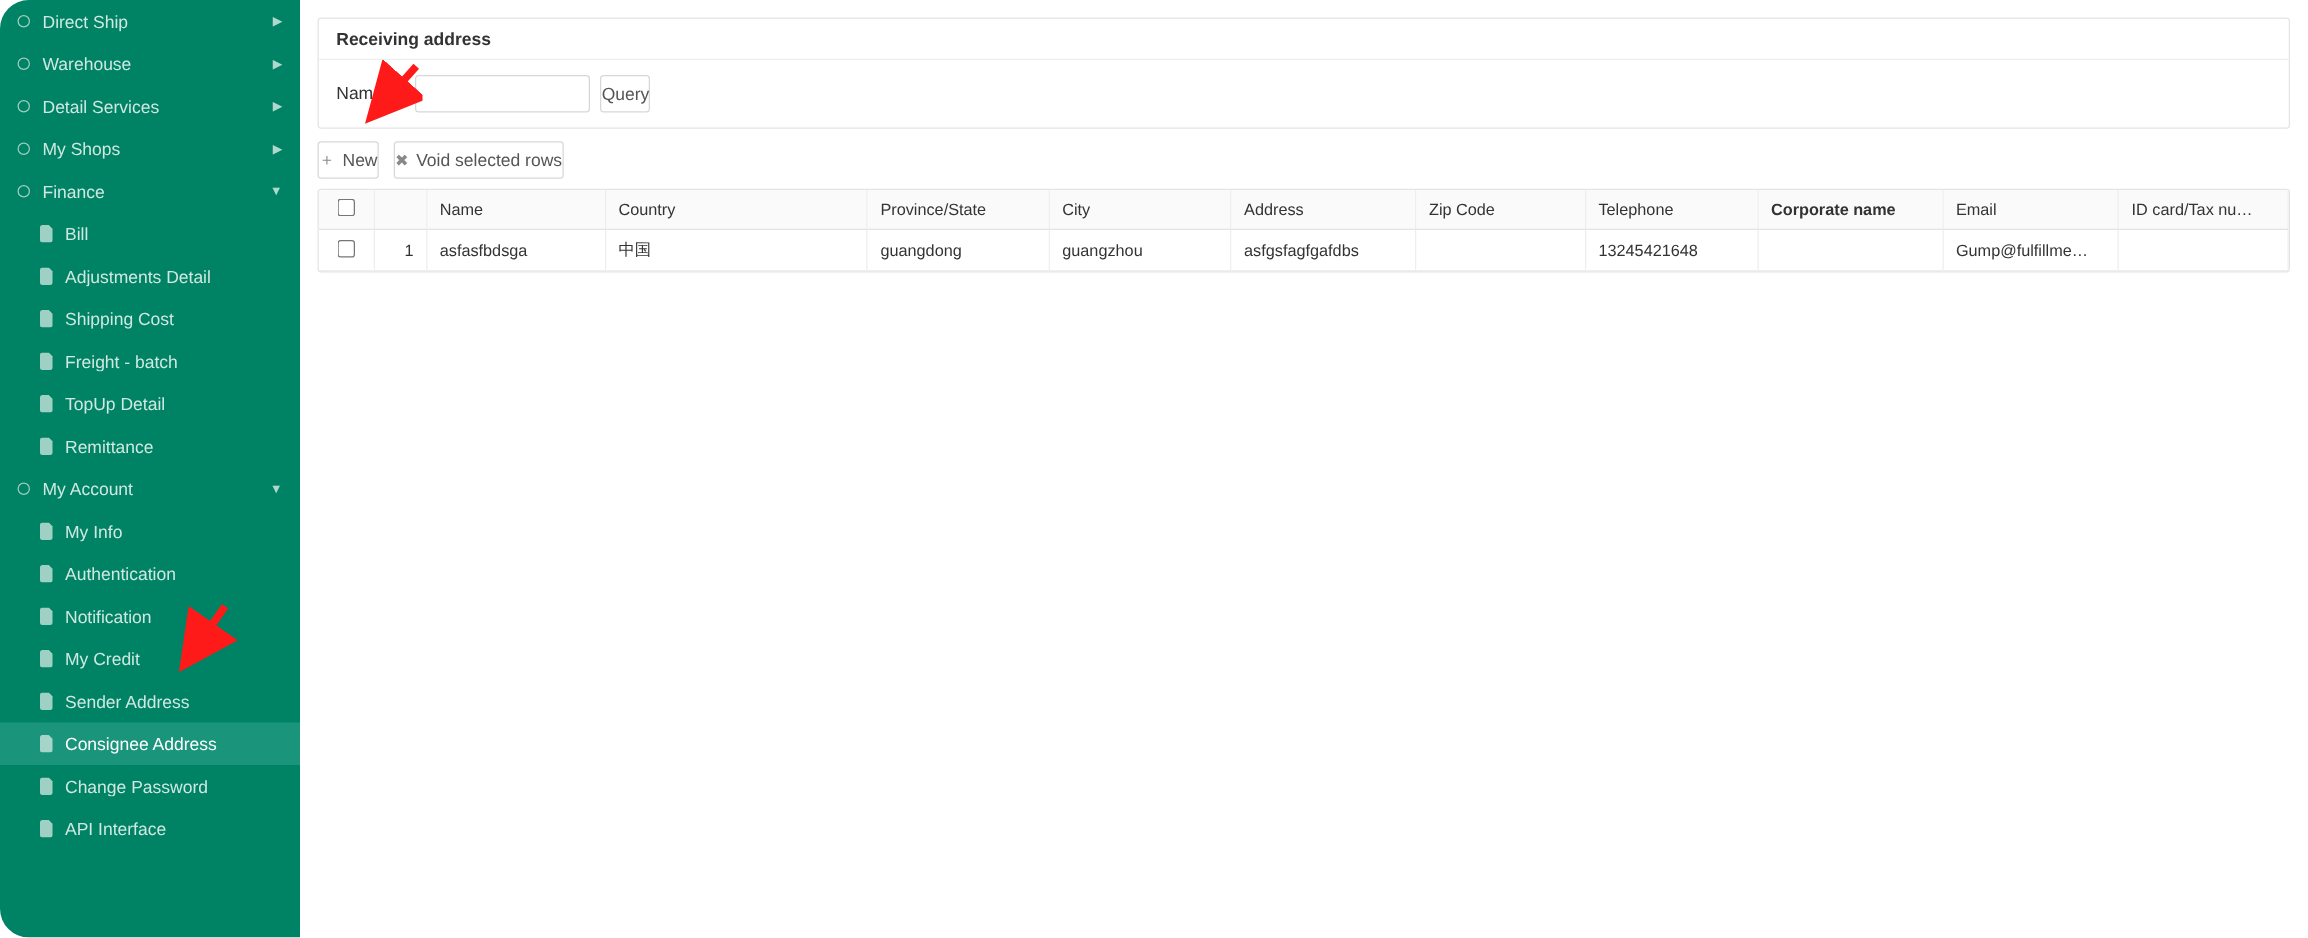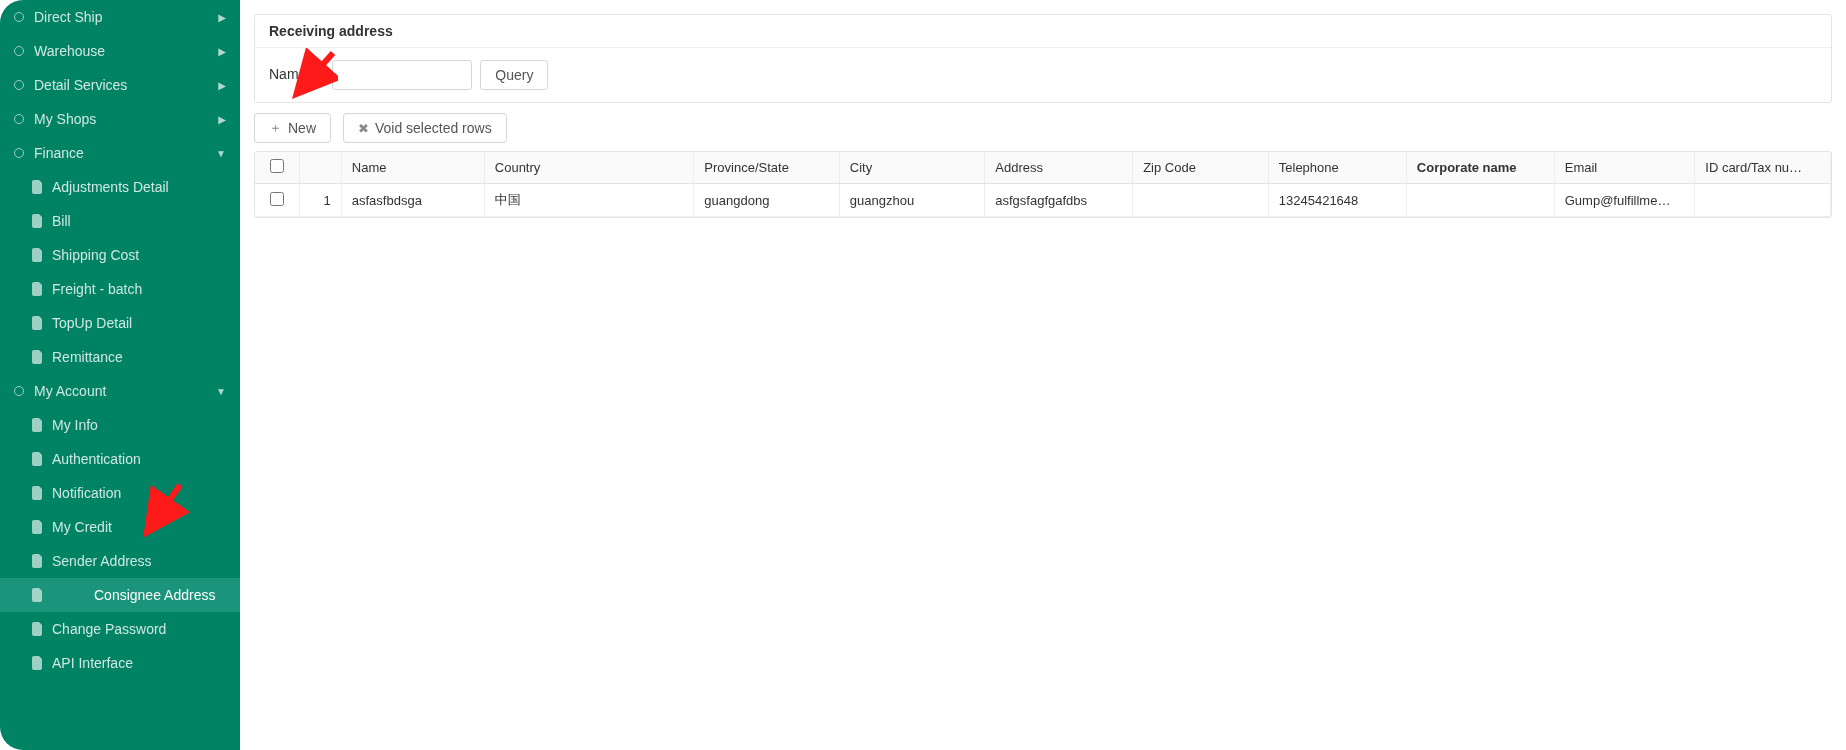--- a/index.html
+++ b/index.html
@@ -2,38 +2,38 @@
 <html><head>
 <meta charset="utf-8">
 <style>
   * { box-sizing: border-box; margin: 0; padding: 0; }
   body { font-family: -apple-system, BlinkMacSystemFont, "Segoe UI", Helvetica, Arial, sans-serif; font-size: 14px; color: #333; }
   .app { display: flex; width: 1846px; height: 750px; overflow: hidden; }
 
   
   .sidebar { width: 240px; background: #008265; color: #cfe8e1; display: flex; flex-direction: column; overflow-y: auto; flex-shrink: 0; }
   .nav-item { display: flex; align-items: center; padding: 0 14px; height: 34px; cursor: pointer; position: relative; font-size: 14px; }
-  .nav-item.active { background: #1a957b; color: #ffffff; gap: 42px; }
+  .nav-item.active { background: #1a957b; color: #ffffff; }
   .nav-item .bullet { width: 10px; height: 10px; border: 1.5px solid #9ecfc1; border-radius: 50%; margin-right: 10px; flex-shrink: 0; }
   .nav-item .file-ic { width: 12px; height: 14px; margin-right: 8px; margin-left: 18px; flex-shrink: 0; opacity: 0.85; }
   .nav-item .label { flex: 1; white-space: nowrap; overflow: hidden; text-overflow: ellipsis; }
   .nav-item .arrow { margin-left: auto; font-size: 10px; opacity: 0.85; }
   .nav-sub .nav-item { color: #cfe8e1; }
   .nav-sub .nav-item.active .label { color: #fff; }
 
   .file-ic svg { display: block; }
 
   
   .main { flex: 1; background: #ffffff; display: flex; flex-direction: column; overflow: hidden; }
   .panel { margin: 14px 14px 0 14px; border: 1px solid #e4e4e4; border-radius: 3px; background: #fff; }
   .panel-title { padding: 8px 14px; font-weight: 600; font-size: 14px; border-bottom: 1px solid #eee; }
   .panel-body { padding: 12px 14px; display: flex; align-items: center; gap: 8px; }
   .panel-body .lbl { font-size: 14px; color: #333; margin-right: 4px; }
   .txt { height: 30px; border: 1px solid #d7d7d7; border-radius: 3px; padding: 0 8px; width: 140px; font-size: 14px; }
-  .btn { height: 30px; padding: 0 14px; border: 1px solid #d7d7d7; background: #fff; border-radius: 3px; font-size: 14px; color: #555; cursor: pointer; display: inline-flex; align-items: center; gap: 6px; }
+  .btn { height: 30px; padding: 0 0; border: 1px solid #d7d7d7; background: #fff; border-radius: 3px; font-size: 14px; color: #555; cursor: pointer; display: inline-flex; align-items: center; gap: 6px; }
   .btn .ic { font-size: 13px; color: #888; }
 
   .toolbar { margin: 10px 14px 8px 14px; display: flex; gap: 12px; }
 
   
   .tbl-wrap { margin: 0 14px; border: 1px solid #e4e4e4; border-radius: 3px; overflow: hidden; }
   table { width: 100%; border-collapse: collapse; table-layout: fixed; }
   th, td { border-right: 1px solid #eee; padding: 7px 10px; text-align: left; font-size: 13px; white-space: nowrap; overflow: hidden; text-overflow: ellipsis; }
   th { background: #fafafa; font-weight: 500; color: #333; border-bottom: 1px solid #e4e4e4; }
   tbody tr { border-bottom: 1px solid #eee; }
@@ -89,29 +89,29 @@
         <span class="label">Finance</span>
         <span class="arrow">▼</span>
       </div>
       <div class="nav-sub">
         <div class="nav-item">
           <span class="file-ic">
             <svg viewBox="0 0 12 14" width="12" height="14">
               <path fill="currentColor" d="M2 0h5l3 3v9a2 2 0 0 1-2 2H2a2 2 0 0 1-2-2V2a2 2 0 0 1 2-2z" opacity="0.9"></path>
             </svg>
           </span>
+          <span class="label">Bill</span>
+        </div>
+        <div class="nav-item">
+          <span class="file-ic">
+            <svg viewBox="0 0 12 14" width="12" height="14">
+              <path fill="currentColor" d="M2 0h5l3 3v9a2 2 0 0 1-2 2H2a2 2 0 0 1-2-2V2a2 2 0 0 1 2-2z" opacity="0.9"></path>
+            </svg>
+          </span>
           <span class="label">Adjustments Detail</span>
-        </div>
-        <div class="nav-item">
-          <span class="file-ic">
-            <svg viewBox="0 0 12 14" width="12" height="14">
-              <path fill="currentColor" d="M2 0h5l3 3v9a2 2 0 0 1-2 2H2a2 2 0 0 1-2-2V2a2 2 0 0 1 2-2z" opacity="0.9"></path>
-            </svg>
-          </span>
-          <span class="label">Bill</span>
         </div>
         <div class="nav-item">
           <span class="file-ic">
             <svg viewBox="0 0 12 14" width="12" height="14">
               <path fill="currentColor" d="M2 0h5l3 3v9a2 2 0 0 1-2 2H2a2 2 0 0 1-2-2V2a2 2 0 0 1 2-2z" opacity="0.9"></path>
             </svg>
           </span>
           <span class="label">Shipping Cost</span>
         </div>
         <div class="nav-item">

